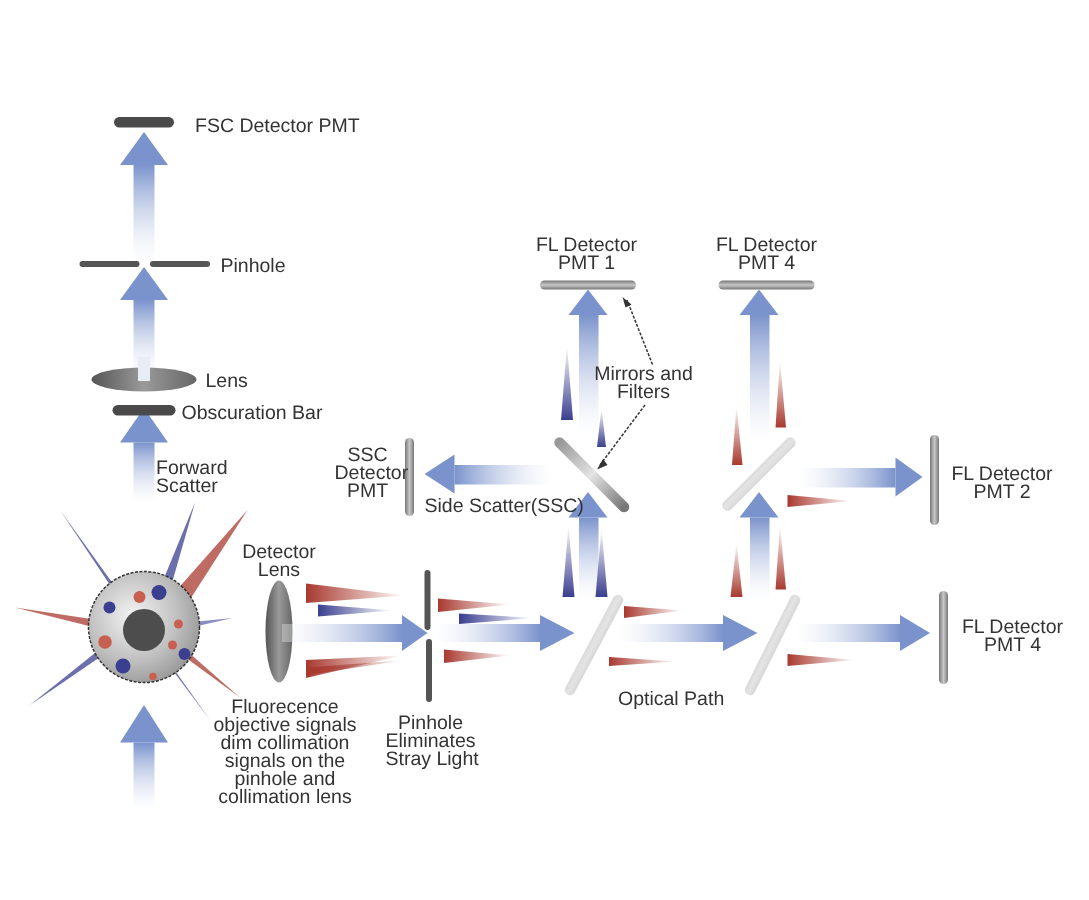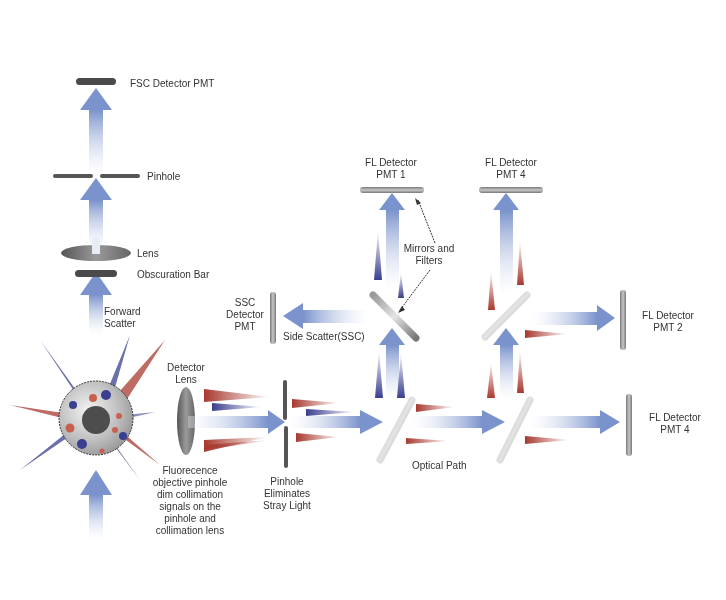--- a/index.html
+++ b/index.html
@@ -1,19 +1,19 @@
 <!DOCTYPE html>
 <html><head>
 <meta charset="utf-8">
 <style>
   html, body { margin:0; padding:0; background:#ffffff; }
   body { width:726px; height:600px; position:relative; overflow:hidden;
          font-family:"Liberation Sans", sans-serif; }
   svg#diagram { position:absolute; left:0; top:0; }
-  .lbl { position:absolute; font-size:10px; color:#333; text-align:center; line-height:12px; white-space:nowrap; }
+  .lbl { position:absolute; font-size:13px; color:#333; text-align:center; line-height:12px; white-space:nowrap; }
   .lbl.left { text-align:left; }
 </style>
 </head>
 <body>
 
 <svg id="diagram" width="726" height="600" viewBox="0 0 726 600">
   <defs>
     <linearGradient id="beamUp" x1="0" y1="1" x2="0" y2="0">
       <stop offset="0" stop-color="#ffffff" stop-opacity="0.3"></stop>
       <stop offset="1" stop-color="#7b93cc"></stop>
@@ -198,21 +198,21 @@
     <line x1="435" y1="243" x2="418" y2="200" stroke="#333" stroke-width="1" stroke-dasharray="2,1"></line>
     <polygon points="415,198 421,203 417,205" fill="#333"></polygon>
     <line x1="430" y1="270" x2="400" y2="310" stroke="#333" stroke-width="1" stroke-dasharray="2,1"></line>
     <polygon points="398,313 402,306 405,310" fill="#333"></polygon>
   </g>
 </svg>
 
 <div class="lbl left" style="left:130px;top:78px;">FSC Detector PMT</div>
 <div class="lbl left" style="left:147px;top:171px;">Pinhole</div>
 <div class="lbl left" style="left:137px;top:248px;">Lens</div>
-<div class="lbl left" style="left:121px;top:269px;margin-left:16px;">Obscuration Bar</div>
+<div class="lbl left" style="left:121px;top:269px;">Obscuration Bar</div>
 
 <div class="lbl left" style="left:104px;top:306px;">
   <div>Forward</div>
   <div>Scatter</div>
 </div>
 
 <div class="lbl" style="left:223px;top:297px;width:44px;">
   <div>SSC</div>
   <div>Detector</div>
   <div>PMT</div>
@@ -239,21 +239,21 @@
   <div>FL Detector</div>
   <div>PMT 4</div>
 </div>
 
 <div class="lbl" style="left:158px;top:362px;width:56px;">
   <div>Detector</div>
   <div>Lens</div>
 </div>
 <div class="lbl" style="left:140px;top:465px;width:100px;">
   <div>Fluorecence</div>
-  <div>objective pinhole</div>
+  <div>objective signals</div>
   <div>dim collimation</div>
   <div>signals on the</div>
   <div>pinhole and</div>
   <div>collimation lens</div>
 </div>
 <div class="lbl" style="left:257px;top:476px;width:60px;">
   <div>Pinhole</div>
   <div>Eliminates</div>
   <div>Stray Light</div>
 </div>

